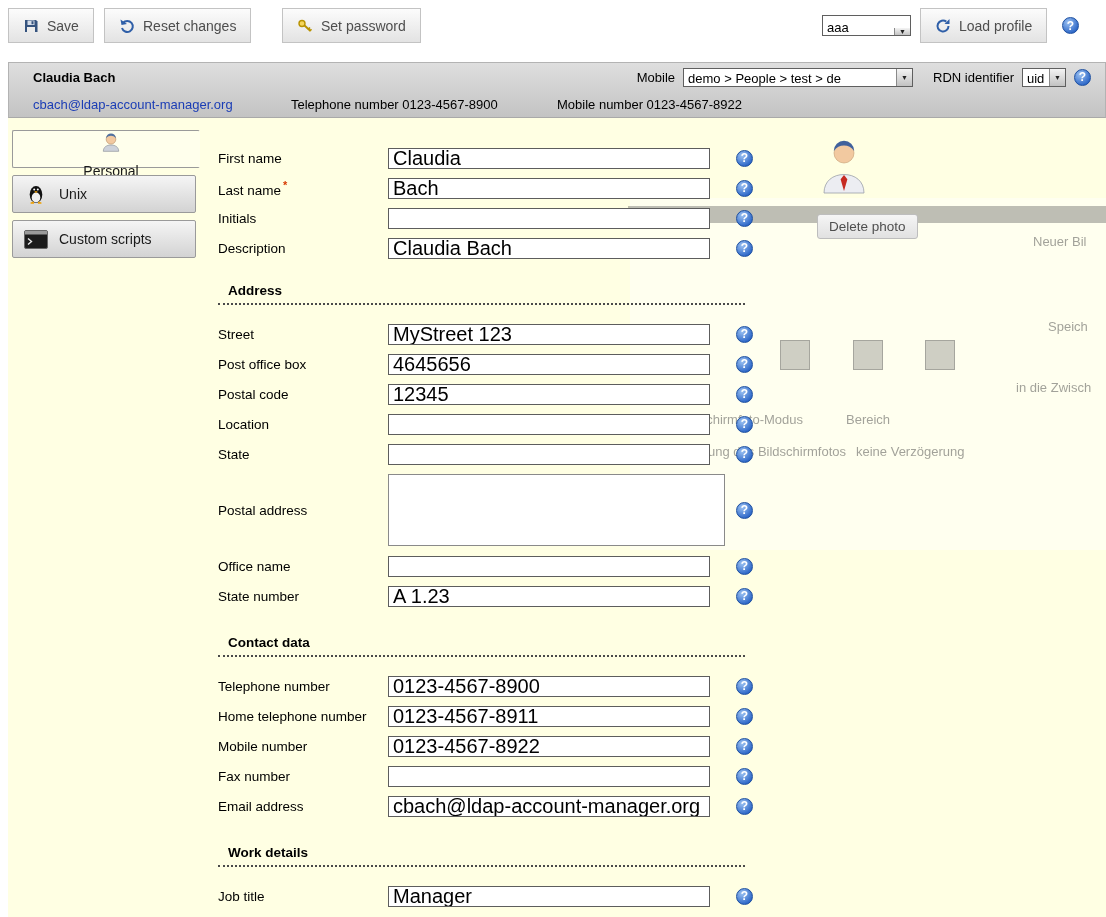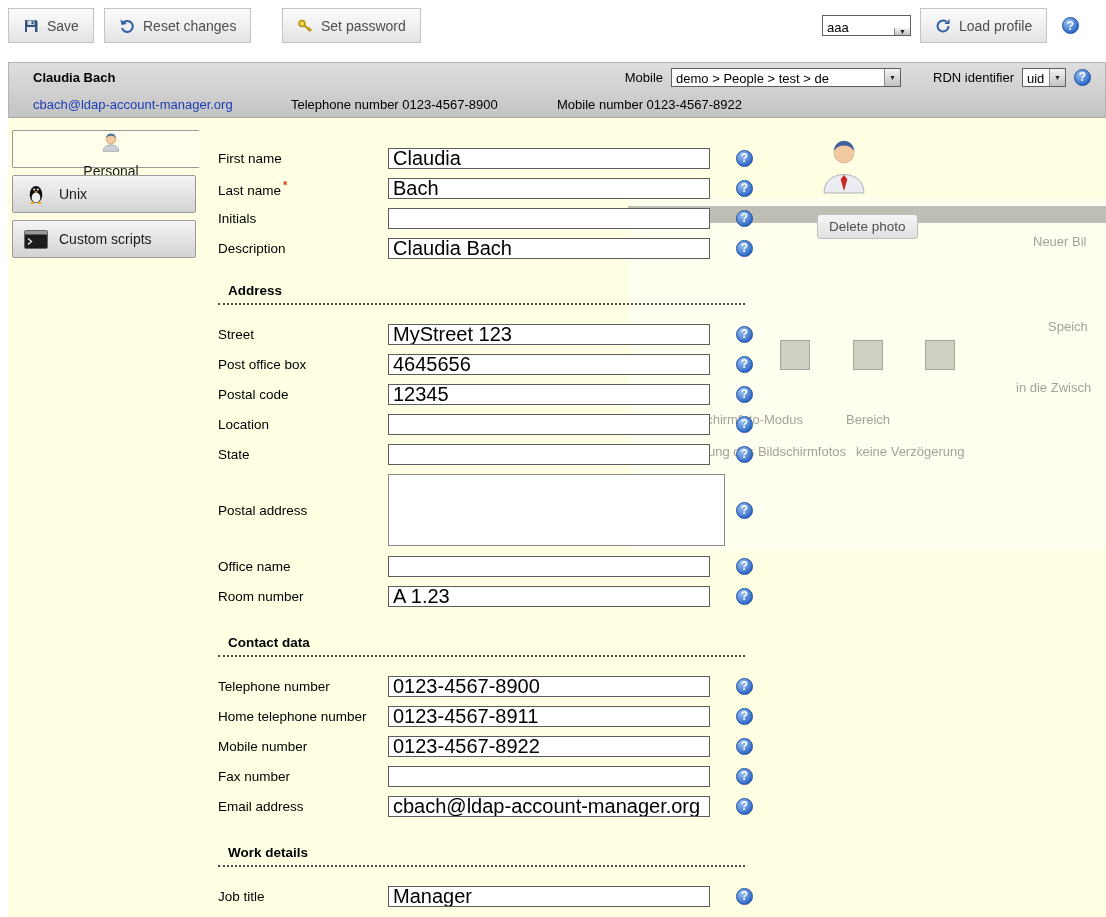--- a/index.html
+++ b/index.html
@@ -135,21 +135,21 @@
 
   <div class="acc-header">
     <div class="hrow1">
       <span class="title">Claudia Bach</span>
       <span class="right">
         <span>Mobile</span>
         <span class="sel" style="width:230px;height:19px;">
           <span class="txt">demo &gt; People &gt; test &gt; de</span>
           <span class="arr">▼</span>
         </span>
-        <span style="margin-left:24px;">RDN identifier</span>
+        <span style="margin-left:12px;">RDN identifier</span>
         <span class="sel" style="width:44px;height:19px;">
           <span class="txt">uid</span>
           <span class="arr">▼</span>
         </span>
         <span class="help">?</span>
       </span>
     </div>
     <div class="hrow2">
       <span class="email" style="left:24px;">cbach@ldap-account-manager.org</span>
       <span style="left:282px;">Telephone number 0123-4567-8900</span>
@@ -275,21 +275,21 @@
         <label class="flabel">Postal address</label>
         <textarea class="tarea" style=""></textarea>
         <span class="help">?</span>
       </div>
       <div class="row">
         <label class="flabel">Office name</label>
         <input class="tinput" value="" style="">
         <span class="help">?</span>
       </div>
       <div class="row">
-        <label class="flabel">Room number</label>
+        <label class="flabel">State number</label>
         <input class="tinput" value="A 1.23" style="">
         <span class="help">?</span>
       </div>
 
       <div class="sec sec2">Contact data</div>
 
       <div class="row">
         <label class="flabel">Telephone number</label>
         <input class="tinput" value="0123-4567-8900" style="">
         <span class="help">?</span>

